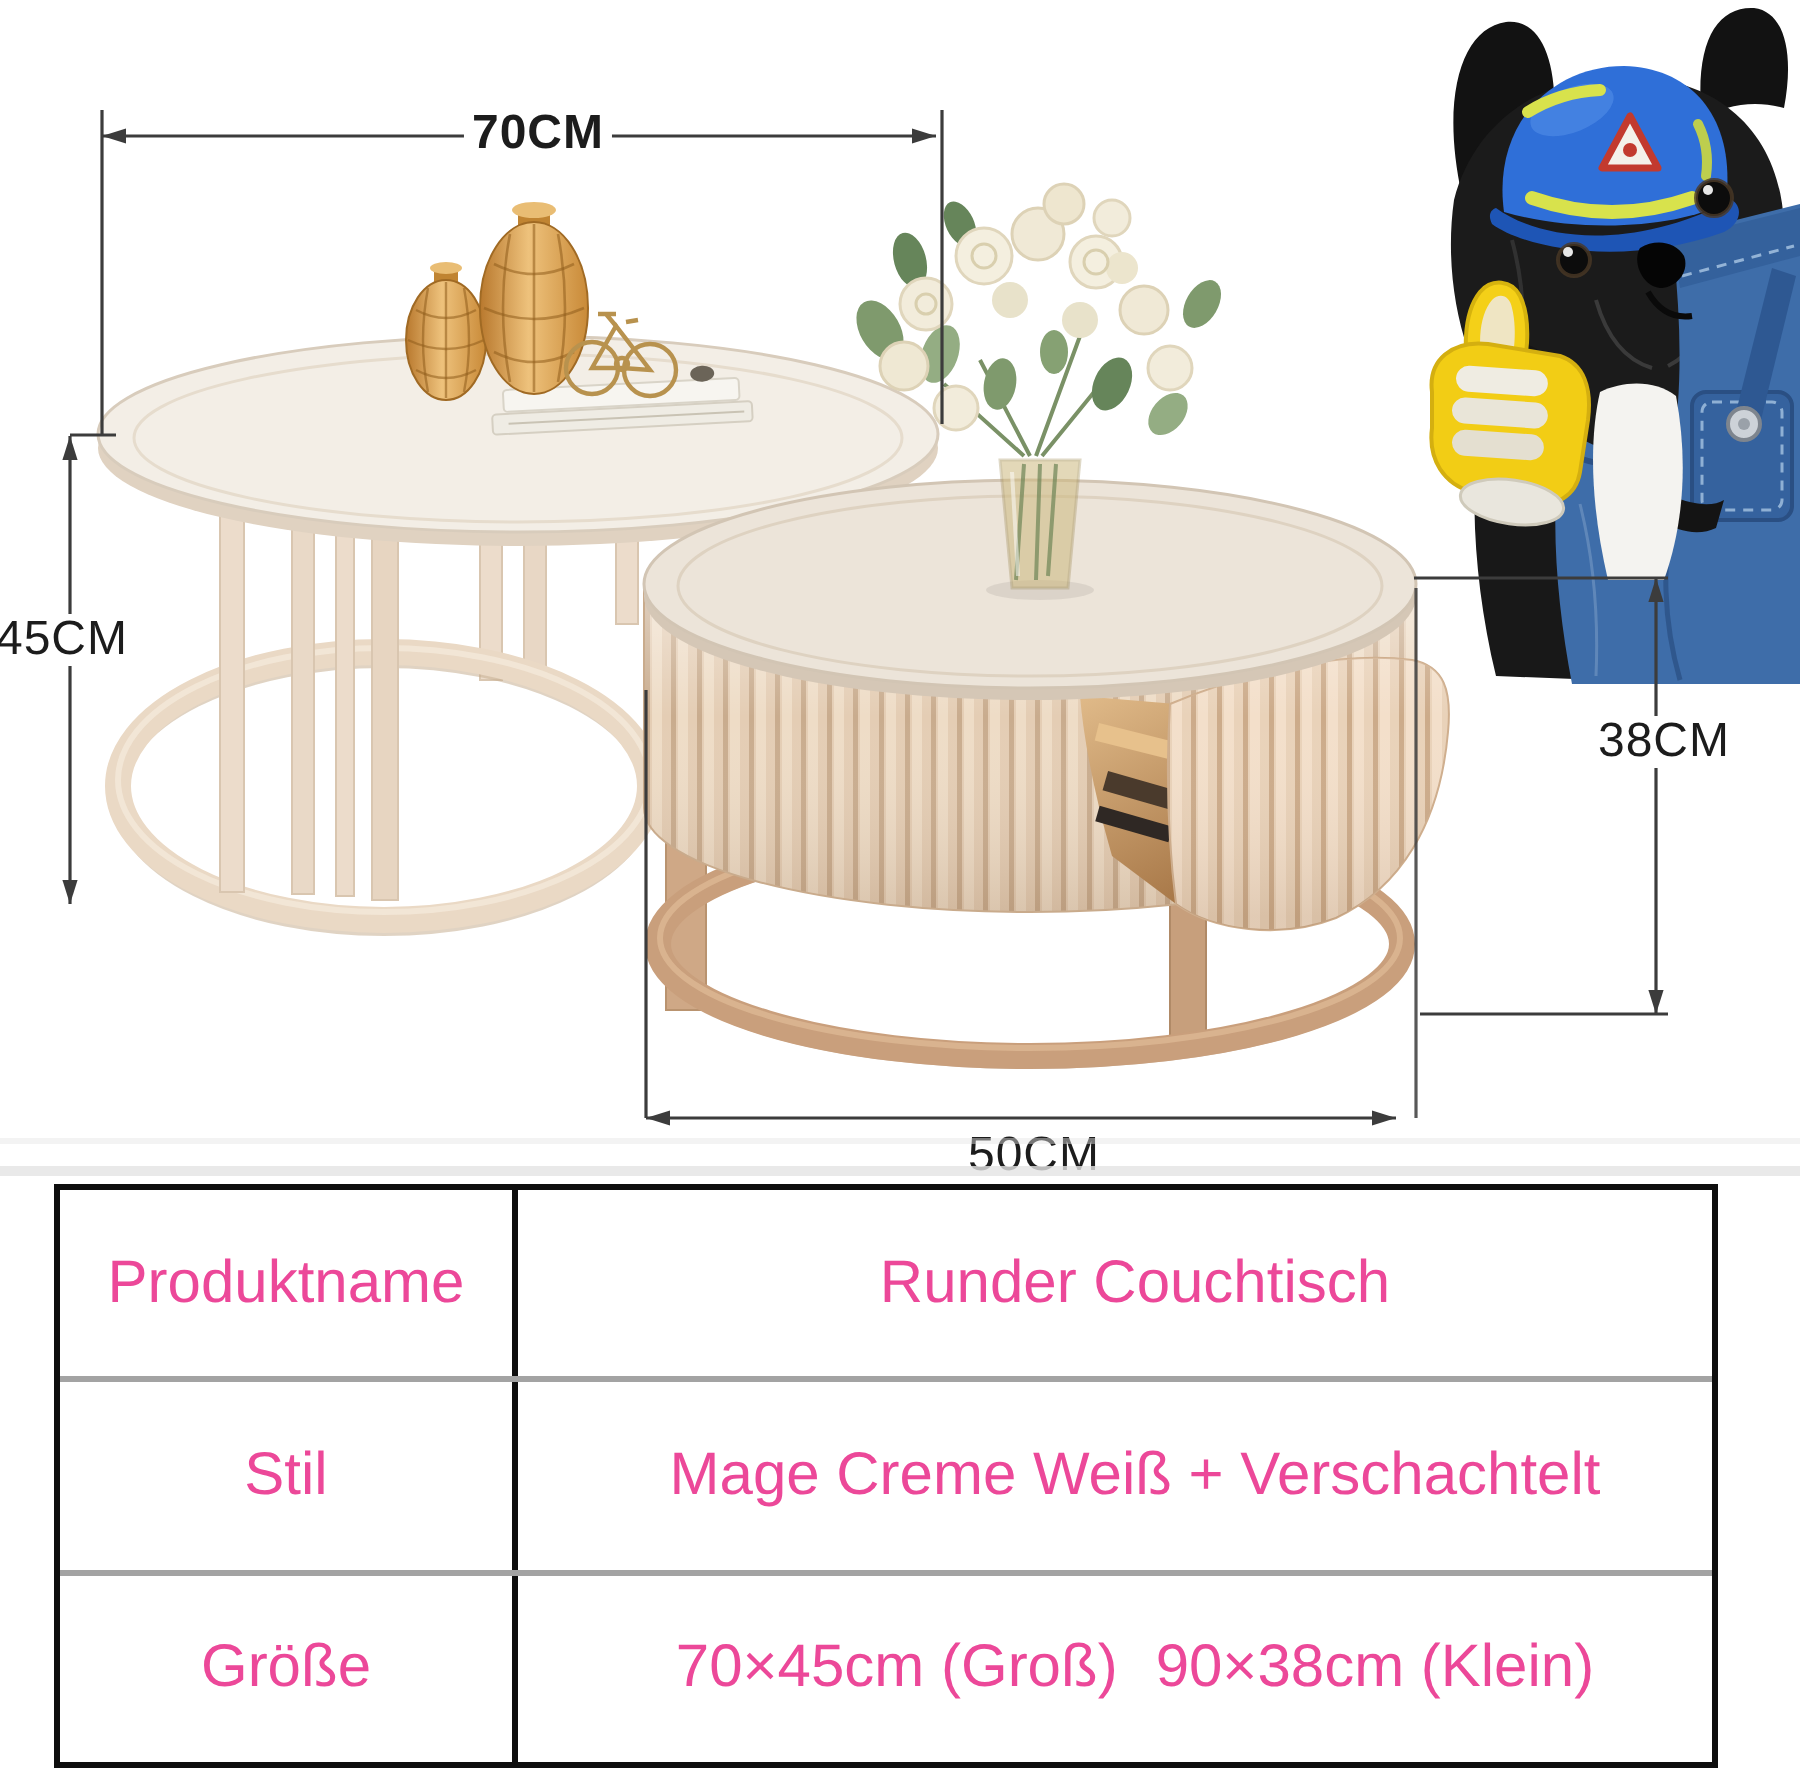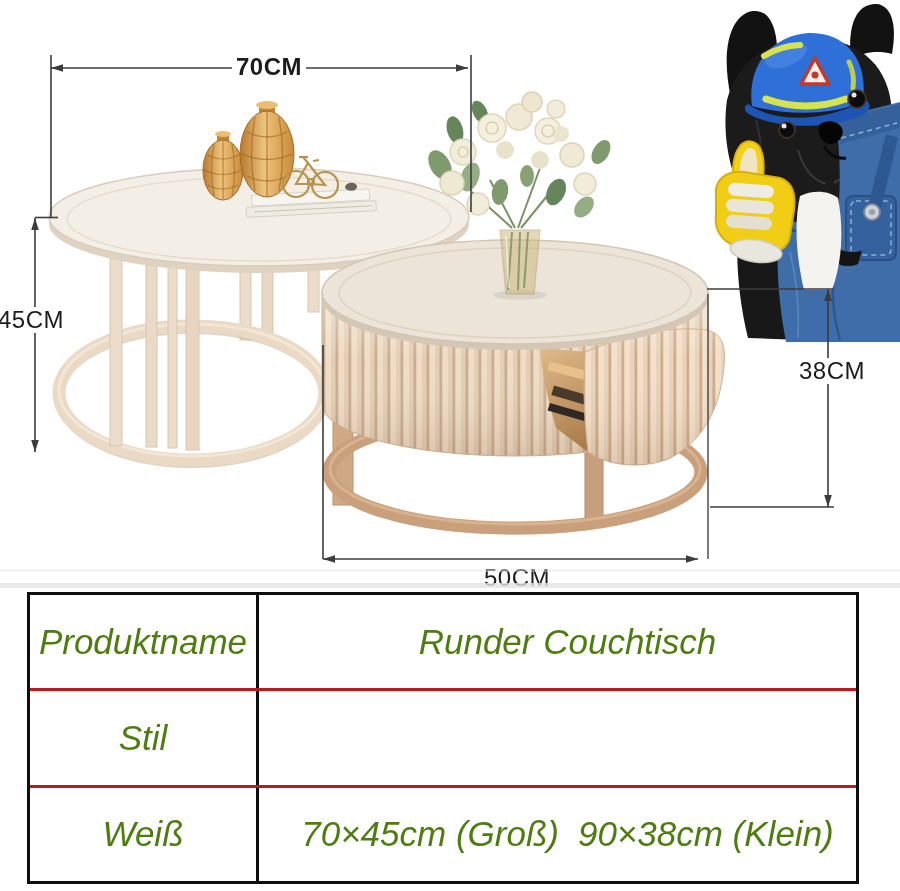--- a/index.html
+++ b/index.html
@@ -12,24 +12,24 @@
     position:absolute;transform:translate(-50%,-50%);
     background:#ffffff;color:#1c1c1c;font-size:24px;font-weight:400;
     line-height:1;padding:1px 4px;letter-spacing:0.5px;white-space:nowrap;
   }
   .sep-band{position:absolute;left:0;width:900px;background:#e4e4e4;}
   .spec-table{
     position:absolute;left:27px;top:592px;width:832px;height:292px;
     border:3px solid #0e0e0e;background:#fff;display:flex;flex-direction:column;
     box-sizing:border-box;
   }
-  .spec-row{flex:1;display:flex;border-top:3px solid #b91c1c;min-height:0;}
+  .spec-row{flex:1;display:flex;border-top:3px solid #a3a3a3;min-height:0;}
   .spec-row.first{border-top:none;}
   .cell{display:flex;align-items:center;justify-content:center;
-    font-size:35px;color:#4d7c0f;white-space:nowrap;overflow:hidden;font-style:italic;}
+    font-size:30px;color:#ec4899;white-space:nowrap;overflow:hidden;}
   .cell.lab{border-right:3px solid #0e0e0e;flex:none;}
   .w-narrow{width:226px;}
   .w-wide{width:473px;}
   .cell.val{flex:1;padding-left:20px;}
   .size-values{display:flex;gap:19px;justify-content:center;align-items:center;}
 </style>
 </head>
 <body>
 
 <div class="canvas">
@@ -273,23 +273,24 @@
   <div class="sep-band" style="top:569px;height:3px;opacity:0.45;"></div>
   <div class="sep-band" style="top:583px;height:5px;opacity:0.8;"></div>
 
   <div class="spec-table">
     <div class="spec-row first">
       <div class="cell lab w-narrow">Produktname</div>
       <div class="cell val">Runder Couchtisch</div>
     </div>
     <div class="spec-row">
       <div class="cell lab w-narrow">Stil</div>
+      <div class="cell val">Mage Creme Weiß + Verschachtelt</div>
     </div>
     <div class="spec-row">
-      <div class="cell lab w-narrow">Weiß</div>
+      <div class="cell lab w-narrow">Größe</div>
       <div class="cell val">
         <div class="size-values">
           <span>70×45cm (Groß)</span>
           <span>90×38cm (Klein)</span>
         </div>
       </div>
     </div>
   </div>
 
 </div>

